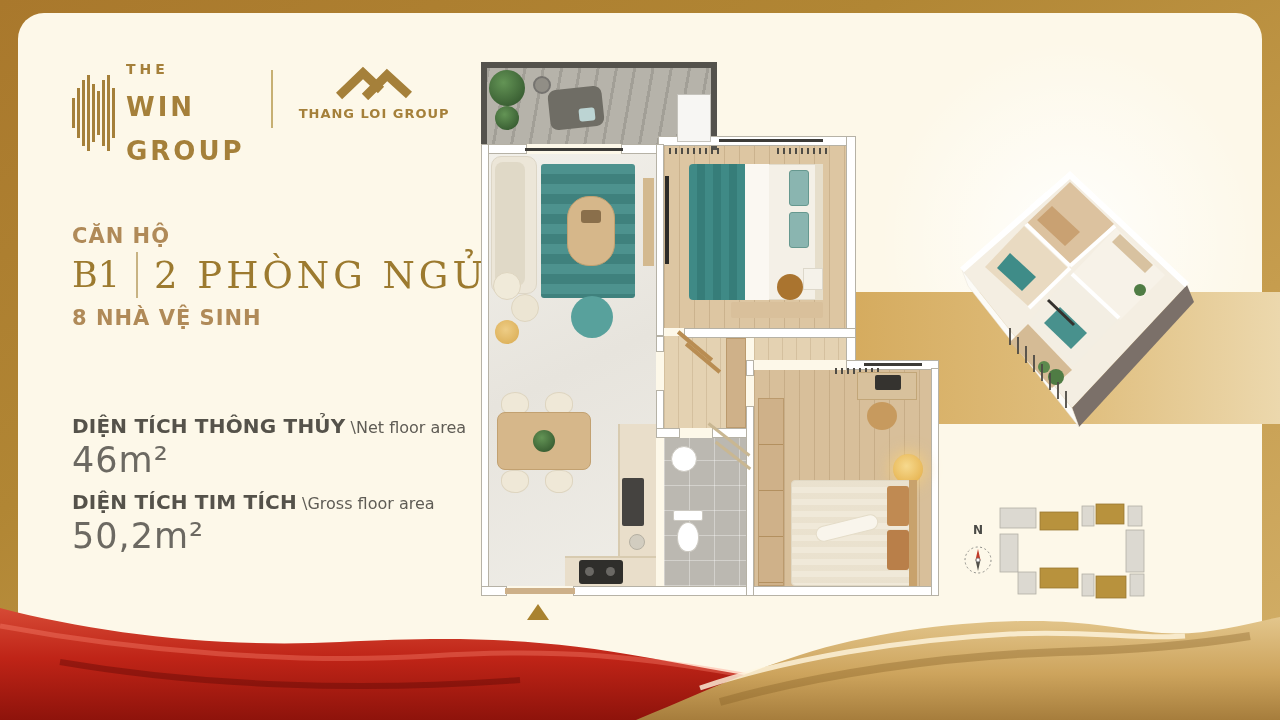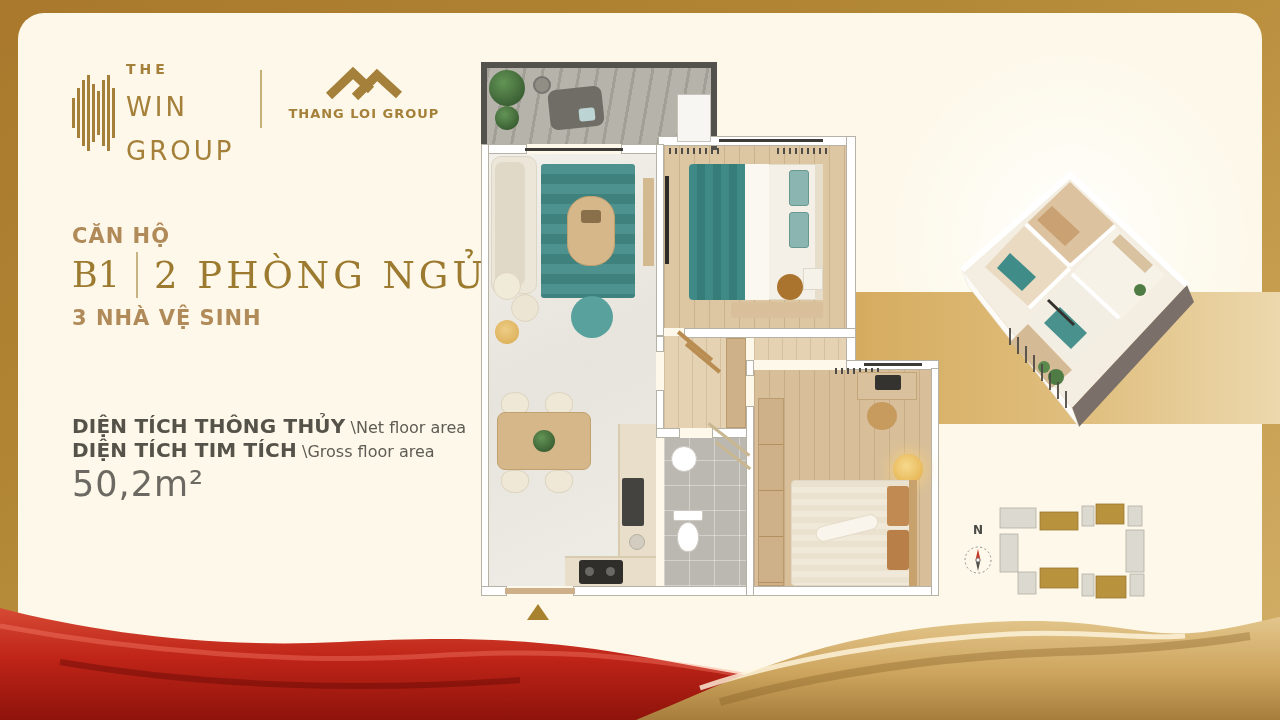--- a/index.html
+++ b/index.html
@@ -11,21 +11,21 @@
   .glow{position:absolute;left:880px;top:40px;width:380px;height:400px;z-index:1;
     background:radial-gradient(closest-side,rgba(255,255,253,.95),rgba(255,255,253,0));}
   .gold-band{position:absolute;left:850px;top:292px;width:430px;height:132px;z-index:2;
     background:linear-gradient(90deg,var(--band_gold,#d5ab5e),#e0bf7f 55%,#ecd8ad 100%);}
 
   
   .logos{position:absolute;left:72px;top:62px;display:flex;align-items:flex-start;z-index:5;}
   .wincity{display:flex;align-items:center;gap:10px;}
   .wc-text{color:var(--brand_gold,#a5803a);line-height:1;}
   .wc-the{font-size:14px;font-weight:700;letter-spacing:4px;}
-  .wc-big{font-size:26px;font-weight:400;letter-spacing:3px;margin-top:18px;}
+  .wc-big{font-size:26px;font-weight:700;letter-spacing:3px;margin-top:18px;}
   .logo-div{width:2px;height:58px;background:#b99d55;opacity:.8;margin:8px 26px 0 26px;}
   .thangloi{display:flex;flex-direction:column;align-items:center;color:var(--brand_gold,#a5803a);margin-top:4px;}
   .tl-name{font-size:13px;font-weight:700;letter-spacing:1px;margin-top:6px;white-space:nowrap;}
 
   
   .unit-info{position:absolute;left:72px;top:224px;z-index:5;color:var(--tan_text,#b08a58);}
   .unit-label{font-size:21px;font-weight:700;letter-spacing:1px;}
   .unit-row{display:flex;align-items:center;margin-top:4px;color:var(--title_gold,#9c7a2f);
     font-family:"DejaVu Serif","Liberation Serif",serif;}
   .unit-code{font-size:35px;line-height:1;}
@@ -105,28 +105,29 @@
     </div>
   </header>
 
   <section class="unit-info">
     <div class="unit-label">CĂN HỘ</div>
     <div class="unit-row">
       <span class="unit-code">B1</span>
       <span class="unit-sep"></span>
       <span class="unit-bed">2 PHÒNG NGỦ</span>
     </div>
-    <div class="unit-bath">3 NHÀ VỆ SINH</div>
+    <div class="unit-bath">8 NHÀ VỆ SINH</div>
   </section>
 
   <section class="areas">
     <div>
       <span class="a-label">DIỆN TÍCH THÔNG THỦY</span>
       <span class="a-sub">\Net floor area</span>
     </div>
+    <div class="a-val">46m²</div>
     <div>
       <span class="a-label">DIỆN TÍCH TIM TÍCH</span>
       <span class="a-sub">\Gross floor area</span>
     </div>
     <div class="a-val">50,2m²</div>
   </section>
 
   <div class="plan">
 
     <div class="fl f-balcony" style="left:8px;top:6px;width:224px;height:76px;"></div>

